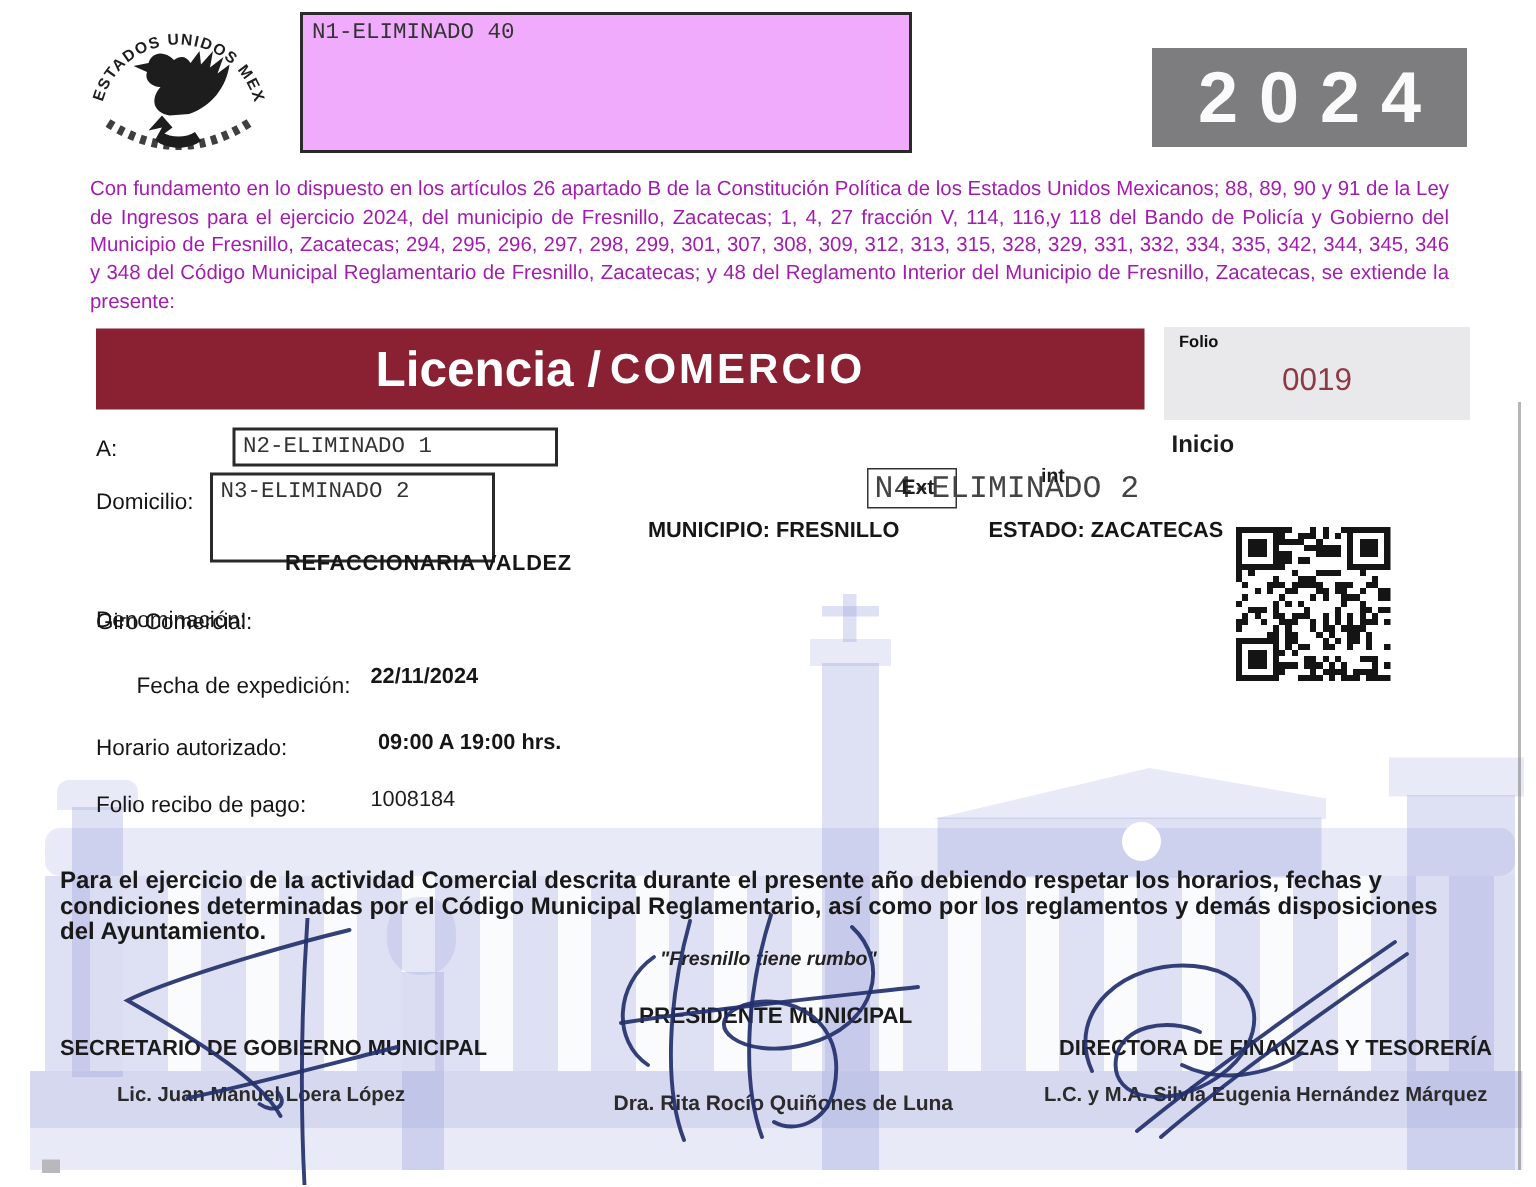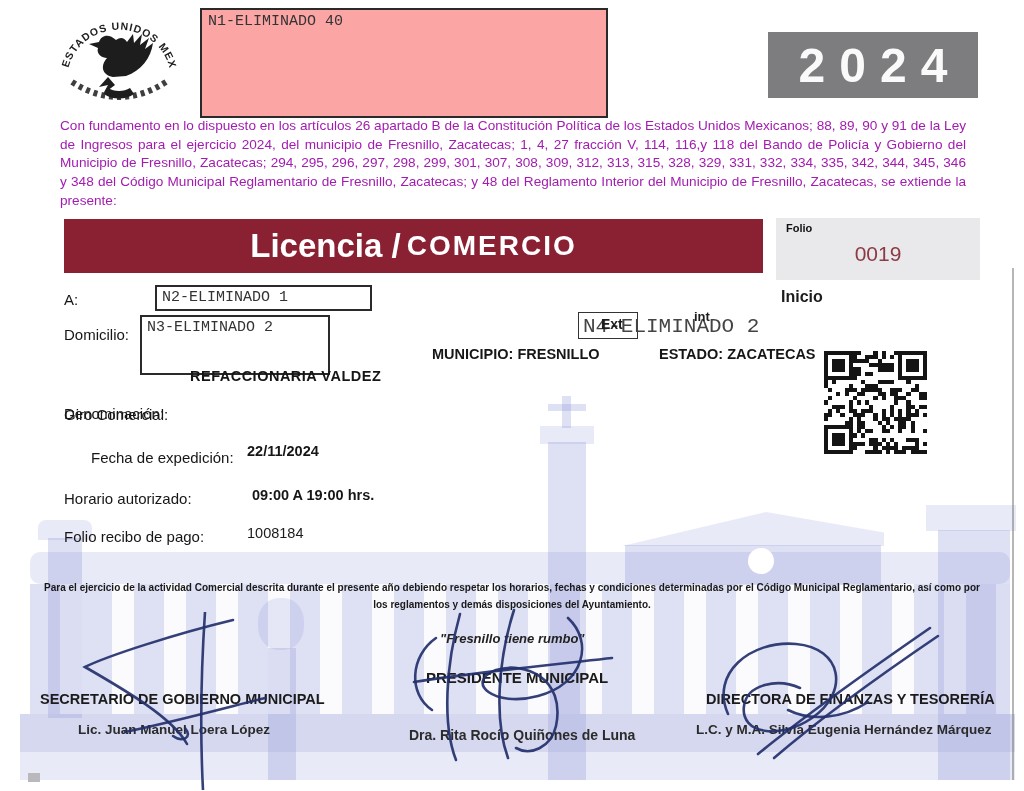--- a/index.html
+++ b/index.html
@@ -1,21 +1,21 @@
 <!DOCTYPE html>
 <html><head>
 <meta charset="utf-8">
 <style>
   html,body{margin:0;padding:0;background:#ffffff;}
   .page{position:relative;width:1024px;height:791px;background:#ffffff;overflow:hidden;
         font-family:"Liberation Sans",sans-serif;color:#1c1c1c;}
   .abs{position:absolute;}
   .mono{font-family:"Liberation Mono","DejaVu Sans Mono",monospace;}
   
-  .n1-box{left:200px;top:8px;width:408px;height:110px;border:2px solid #2a2a2a;background:#fca5a5;
+  .n1-box{left:200px;top:8px;width:408px;height:94px;border:2px solid #2a2a2a;background:#f0abfc;
           font-size:15px;color:#333;padding:3px 6px;box-sizing:border-box;}
   .year-box{left:768px;top:32px;width:210px;height:66px;background:#7d7d80;color:#fafafa;
             display:flex;align-items:center;justify-content:center;font-weight:bold;
             font-size:48px;letter-spacing:14px;text-indent:14px;}
   
   .legal{left:60px;top:117px;width:906px;font-size:13.6px;line-height:18.7px;text-align:justify;color:#a21caf;}
   
   .banner{left:64px;top:219px;width:699px;height:54px;background:#8a2133;color:#fff;
           display:flex;align-items:center;justify-content:center;gap:6px;}
   .banner .lic{font-size:33px;font-weight:bold;}
@@ -25,21 +25,21 @@
   .folio-num{position:absolute;left:0;right:0;top:24px;text-align:center;font-size:21px;color:#8d3a45;}
   
   .lbl{font-size:15px;color:#161616;}
   .val-b{font-size:14.5px;font-weight:bold;color:#161616;}
   .redact-box{border:2px solid #2a2a2a;background:#fff;font-size:15px;color:#333;
               padding:2px 5px;box-sizing:border-box;}
   .n4-outline{left:578px;top:312px;width:58px;height:25px;border:1.5px solid #333;}
   
   .qr{left:824px;top:351px;width:103px;height:103px;}
   
-  .notice{left:40px;top:579px;width:944px;text-align:center;font-weight:bold;font-size:10px;line-height:17px;color:#191919;}
+  .notice{left:40px;top:579px;width:944px;text-align:left;font-weight:bold;font-size:16px;line-height:17px;color:#191919;}
   
   .sig-title{font-weight:bold;font-size:14.5px;color:#1b1b1b;white-space:nowrap;}
   .sig-name{font-weight:bold;font-size:13.5px;color:#2b2b2b;white-space:nowrap;}
   .slogan{font-style:italic;font-weight:bold;font-size:13px;color:#222;}
   .ink{pointer-events:none;z-index:3;}
   .ink path{fill:none;stroke:#23306b;stroke-width:2.6;stroke-linecap:round;opacity:.92;}
   
   .wm{position:absolute;inset:0;z-index:0;}
   .wm div{position:absolute;}
   .content{position:absolute;inset:0;z-index:1;}

